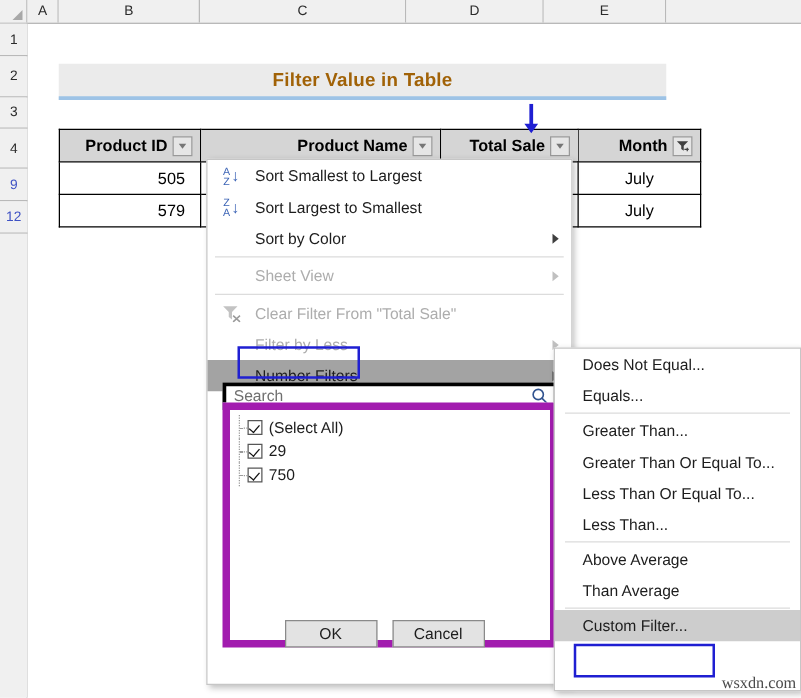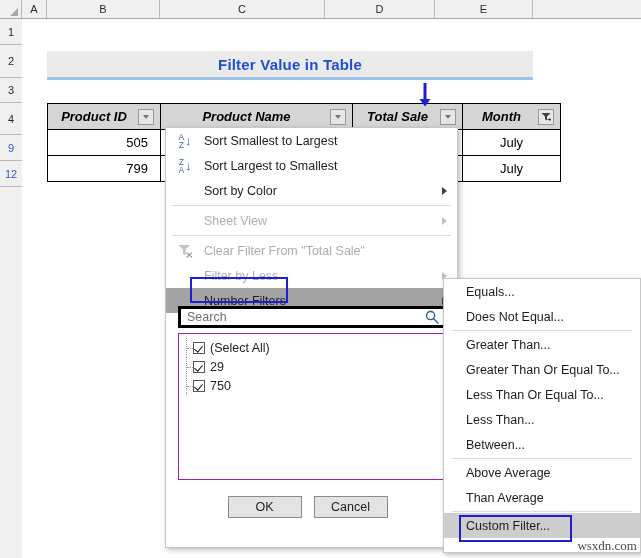--- a/index.html
+++ b/index.html
@@ -93,21 +93,21 @@
     background: #ebebeb;
     border-bottom: 3px solid #9dc3e6;
     box-sizing: border-box;
     display: flex;
     align-items: center;
     justify-content: center;
   }
   #title-banner .t {
     font-size: 15px;
     font-weight: bold;
-    color: #1d4ed8;
+    color: #a16207;
     letter-spacing: .2px;
   }
 
   
   #data-table {
     position: absolute;
     left: 47px; top: 103px;
     border-collapse: collapse;
   }
   #data-table th, #data-table td {
@@ -131,21 +131,21 @@
   }
   #data-table td.center { text-align: center; padding: 4px 6px; }
 
   .th-inner {
     display: flex;
     align-items: center;
     justify-content: space-between;
     gap: 4px;
     height: 100%;
   }
-  .th-label { flex: 1; text-align: center; white-space: nowrap; font-style: italic; }
+  .th-label { flex: 1; text-align: right; white-space: nowrap; }
 
   .filter-btn {
     width: 16px; height: 16px;
     background: #e6e6e6;
     border: 1px solid #999;
     box-sizing: border-box;
     display: inline-flex;
     align-items: center;
     justify-content: center;
     flex: 0 0 auto;
@@ -249,23 +249,23 @@
   #search-wrap .sinput {
     flex: 1;
     font-size: 12.5px;
     color: #6f6f6f;
     padding-left: 2px;
   }
 
   
   #list-box {
     position: absolute;
-    left: 12px; top: 205px;
-    width: 268px; height: 147px;
-    border: 1px solid #a21caf;
+    left: 12px; top: 194px;
+    width: 268px; height: 196px;
+    border: 6px solid #a21caf;
     background: #fff;
     box-sizing: border-box;
     padding-top: 4px;
   }
   .list-item {
     height: 19px;
     display: flex;
     align-items: center;
     font-size: 12.5px;
     color: #1d1d1d;
@@ -439,21 +439,21 @@
         </div>
       </th>
     </tr>
     <tr>
       <td>505</td>
       <td></td>
       <td></td>
       <td class="center">July</td>
     </tr>
     <tr>
-      <td>799</td>
+      <td>579</td>
       <td></td>
       <td></td>
       <td class="center">July</td>
     </tr>
   </tbody>
     </table>
 
   <svg id="annot-arrow" viewBox="0 0 14 24">
     <path d="M5.5 0 H8.5 V16 H12.5 L7 23.5 L1.5 16 H5.5 Z" fill="#1f1fd2"></path>
   </svg>
@@ -552,40 +552,37 @@
           <rect x="7" y="4" width="1.6" height="1.6"></rect>
         <rect x="1" y="7" width="1.6" height="1.6"></rect>
           <rect x="4" y="7" width="1.6" height="1.6"></rect>
           <rect x="7" y="7" width="1.6" height="1.6"></rect>
       </g>
     </svg>
   </div>
 
   <div id="submenu">
     <div class="sub-item">
+        <span>Does Not Equal...</span>
+      </div>
+    <div class="sub-item">
         <span>Equals...</span>
       </div>
-    <div class="sub-item">
-        <span>Does Not Equal...</span>
-      </div>
     <div class="sub-sep"></div>
     <div class="sub-item">
         <span>Greater Than...</span>
       </div>
     <div class="sub-item">
         <span>Greater Than Or Equal To...</span>
       </div>
     <div class="sub-item">
         <span>Less Than Or Equal To...</span>
       </div>
     <div class="sub-item">
         <span>Less Than...</span>
-      </div>
-    <div class="sub-item">
-        <span>Between...</span>
       </div>
     <div class="sub-sep"></div>
     <div class="sub-item">
         <span>Above Average</span>
       </div>
     <div class="sub-item">
         <span>Than Average</span>
       </div>
     <div class="sub-sep"></div>
     <div class="sub-item hl">

